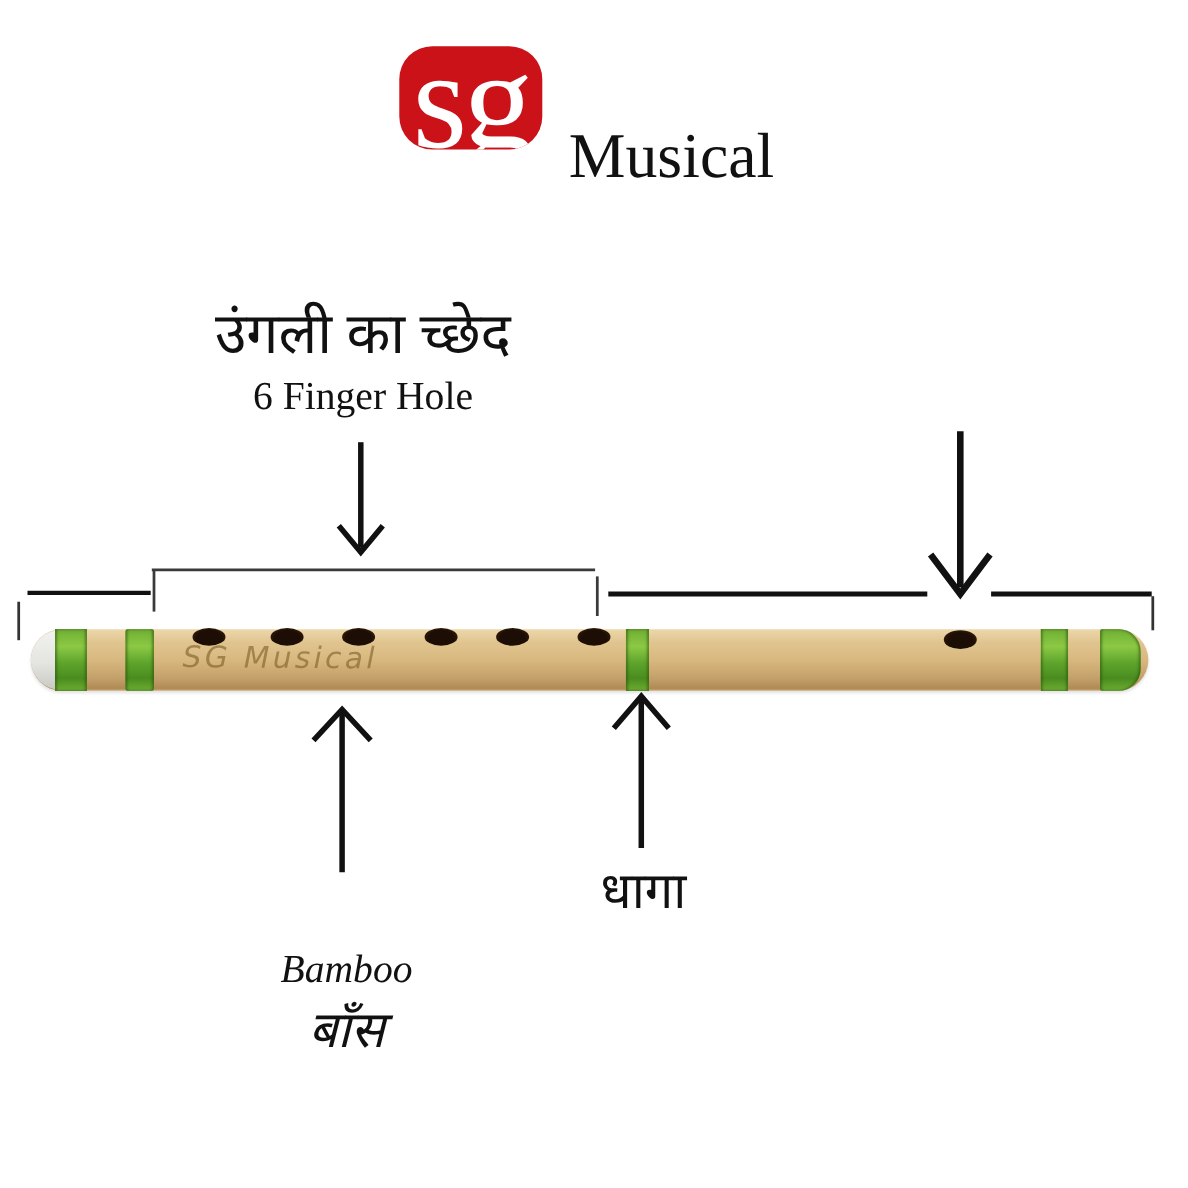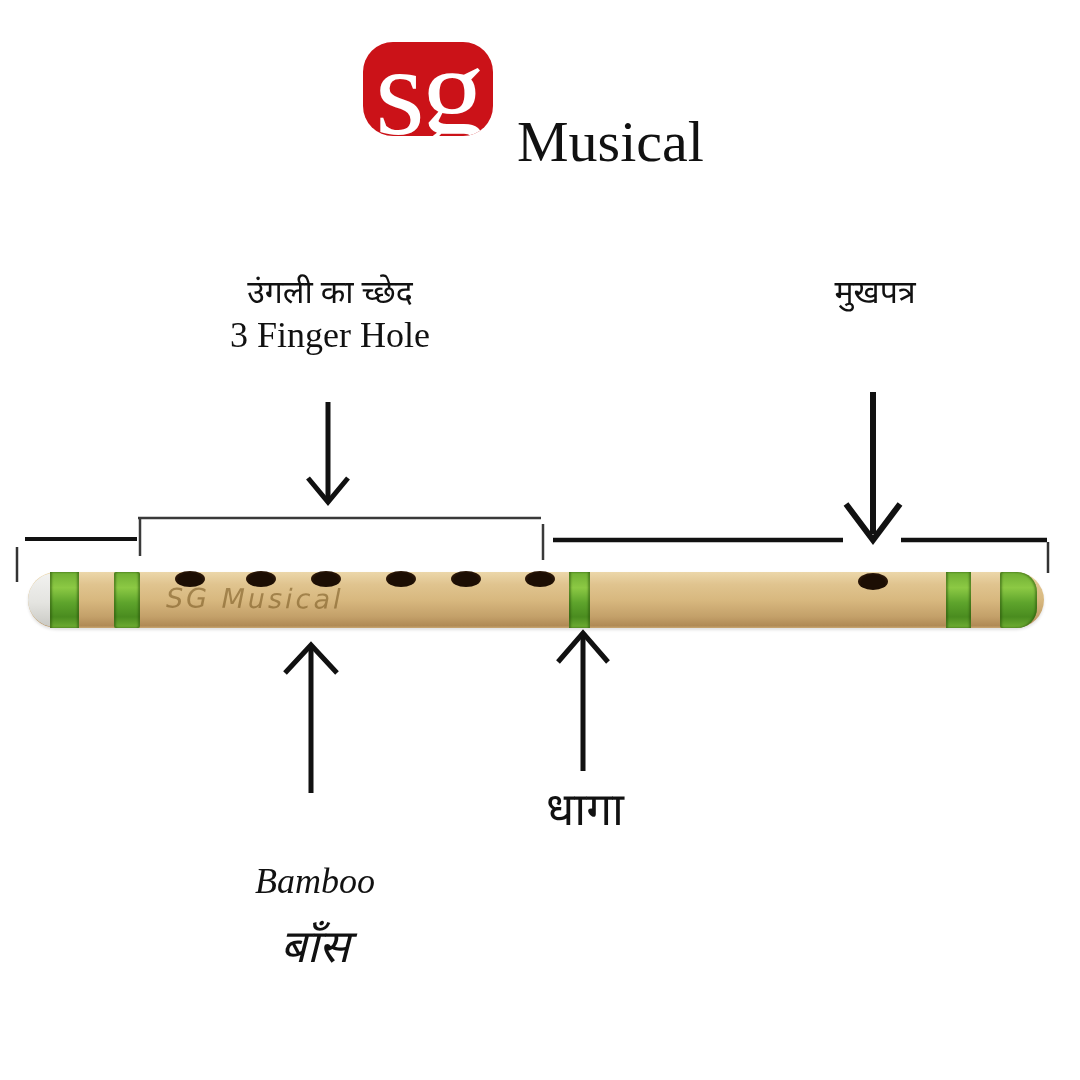--- a/index.html
+++ b/index.html
@@ -17,29 +17,29 @@
     color:#ffffff;font-size:128px;line-height:1;letter-spacing:-4px;
     transform:translateY(2px);
   }
   .brand-name{
     position:absolute;left:497px;top:108px;font-size:58px;color:#111111;
     white-space:nowrap;
     margin-left:20px;
   }
   
   .label-group{position:absolute;text-align:center;color:#111111;}
-  .label-hindi-lg{font-size:32px;line-height:1.25;white-space:nowrap;}
+  .label-hindi-lg{font-size:52px;line-height:1.25;white-space:nowrap;}
   .label-english{font-size:36px;line-height:1.3;white-space:nowrap;}
   #finger-hole-label{left:130px;top:272px;width:400px;}
   #mouth-piece-label{left:675px;top:272px;width:400px;}
   
   #bamboo-label{left:165px;top:858px;width:300px;font-style:italic;}
   #thread-label{left:435px;top:782px;width:300px;}
   .label-hindi-b{font-size:46px;line-height:1.2;white-space:nowrap;}
-  #bamboo-label .label-hindi-b{margin-top:14px;}
+  #bamboo-label .label-hindi-b{margin-top:4px;}
   #thread-label .label-hindi-b{}
   
   #annotations{position:absolute;left:0;top:0;width:1080px;height:1080px;}
   
   .flute-body{
     position:absolute;left:28px;top:572px;width:1016px;height:56px;
     border-radius:28px;
     background:linear-gradient(180deg,#ecd7aa 0%,#e0c48f 22%,#d8b87f 50%,#c3a069 80%,#b08a55 96%,#caa873 100%);
     box-shadow:0 2px 3px rgba(0,0,0,0.12);
   }
@@ -78,24 +78,23 @@
 
 <div id="canvas">
 
   <div class="logo-box">
     <span class="logo-text">sg</span>
   </div>
   <div class="brand-name">Musical</div>
 
   <div class="label-group" id="finger-hole-label">
     <div class="label-hindi-lg">उंगली का च्छेद</div>
-    <div class="label-english">3 Finger Hole</div>
+    <div class="label-english">6 Finger Hole</div>
   </div>
   <div class="label-group" id="mouth-piece-label">
-    <div class="label-hindi-lg">मुखपत्र</div>
   </div>
 
   <div class="label-group" id="bamboo-label">
     <div class="label-english">Bamboo</div>
     <div class="label-hindi-b">बाँस</div>
   </div>
   <div class="label-group" id="thread-label">
     <div class="label-hindi-b">धागा</div>
   </div>
 

